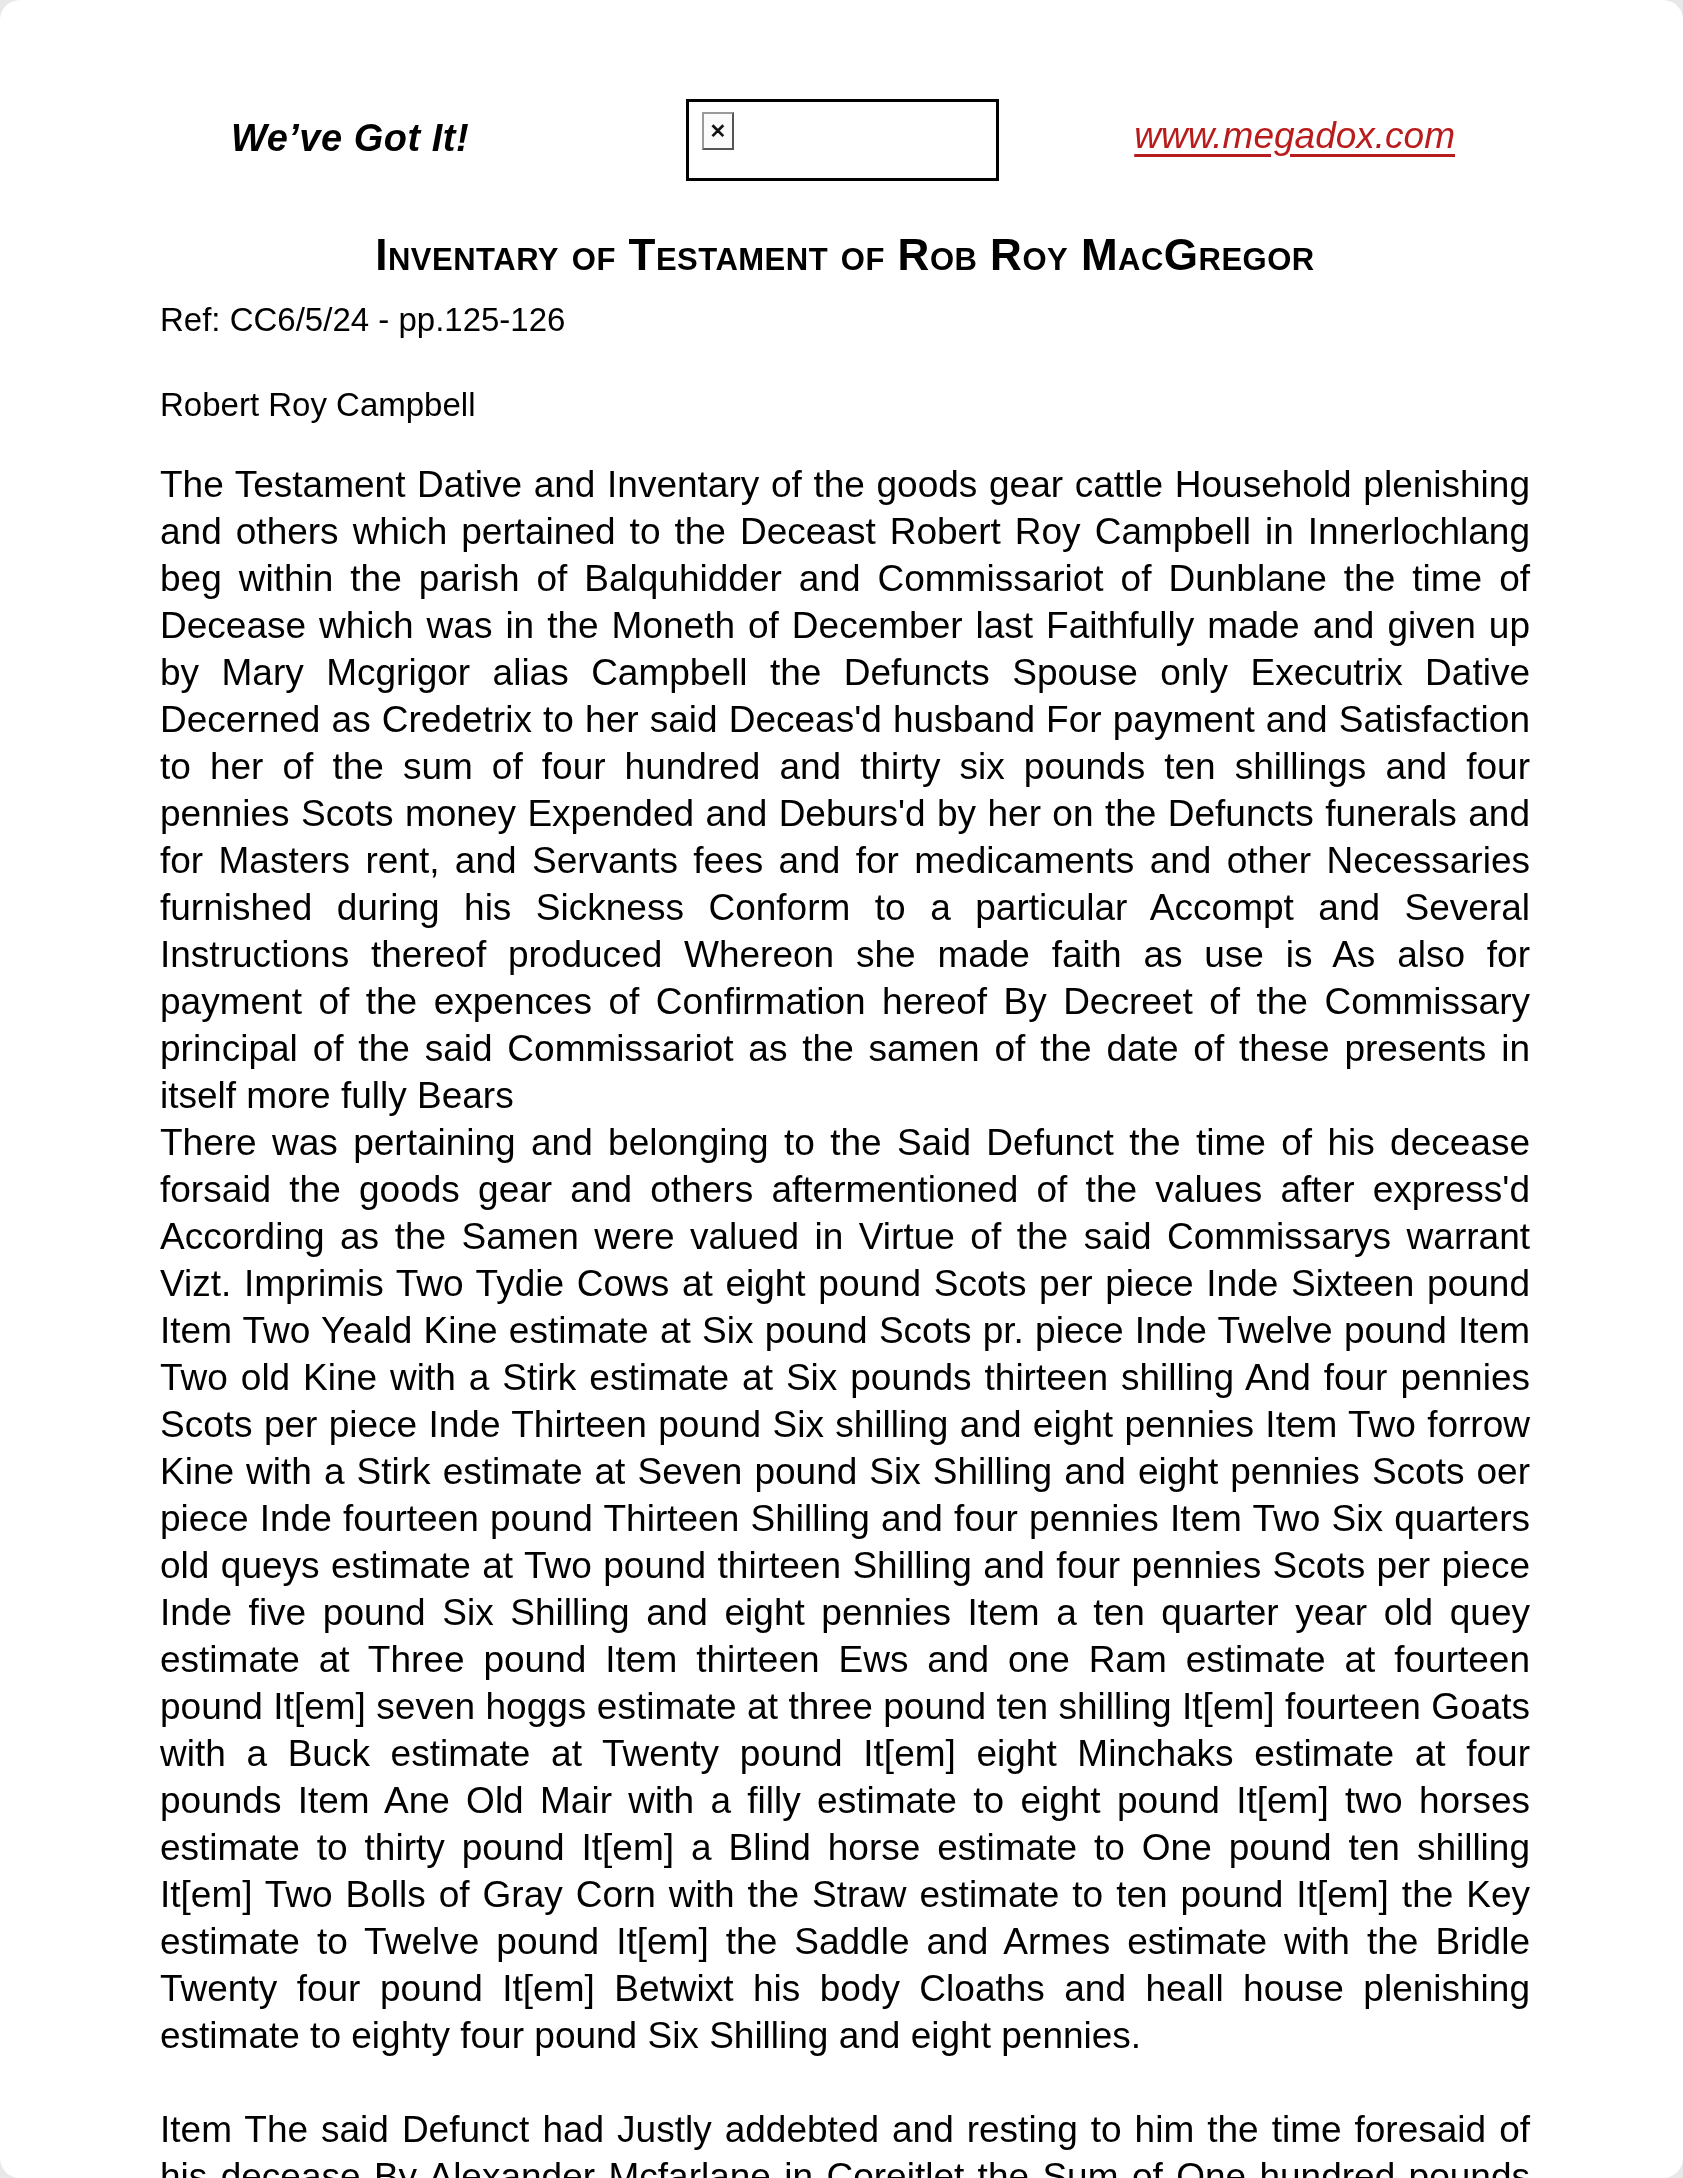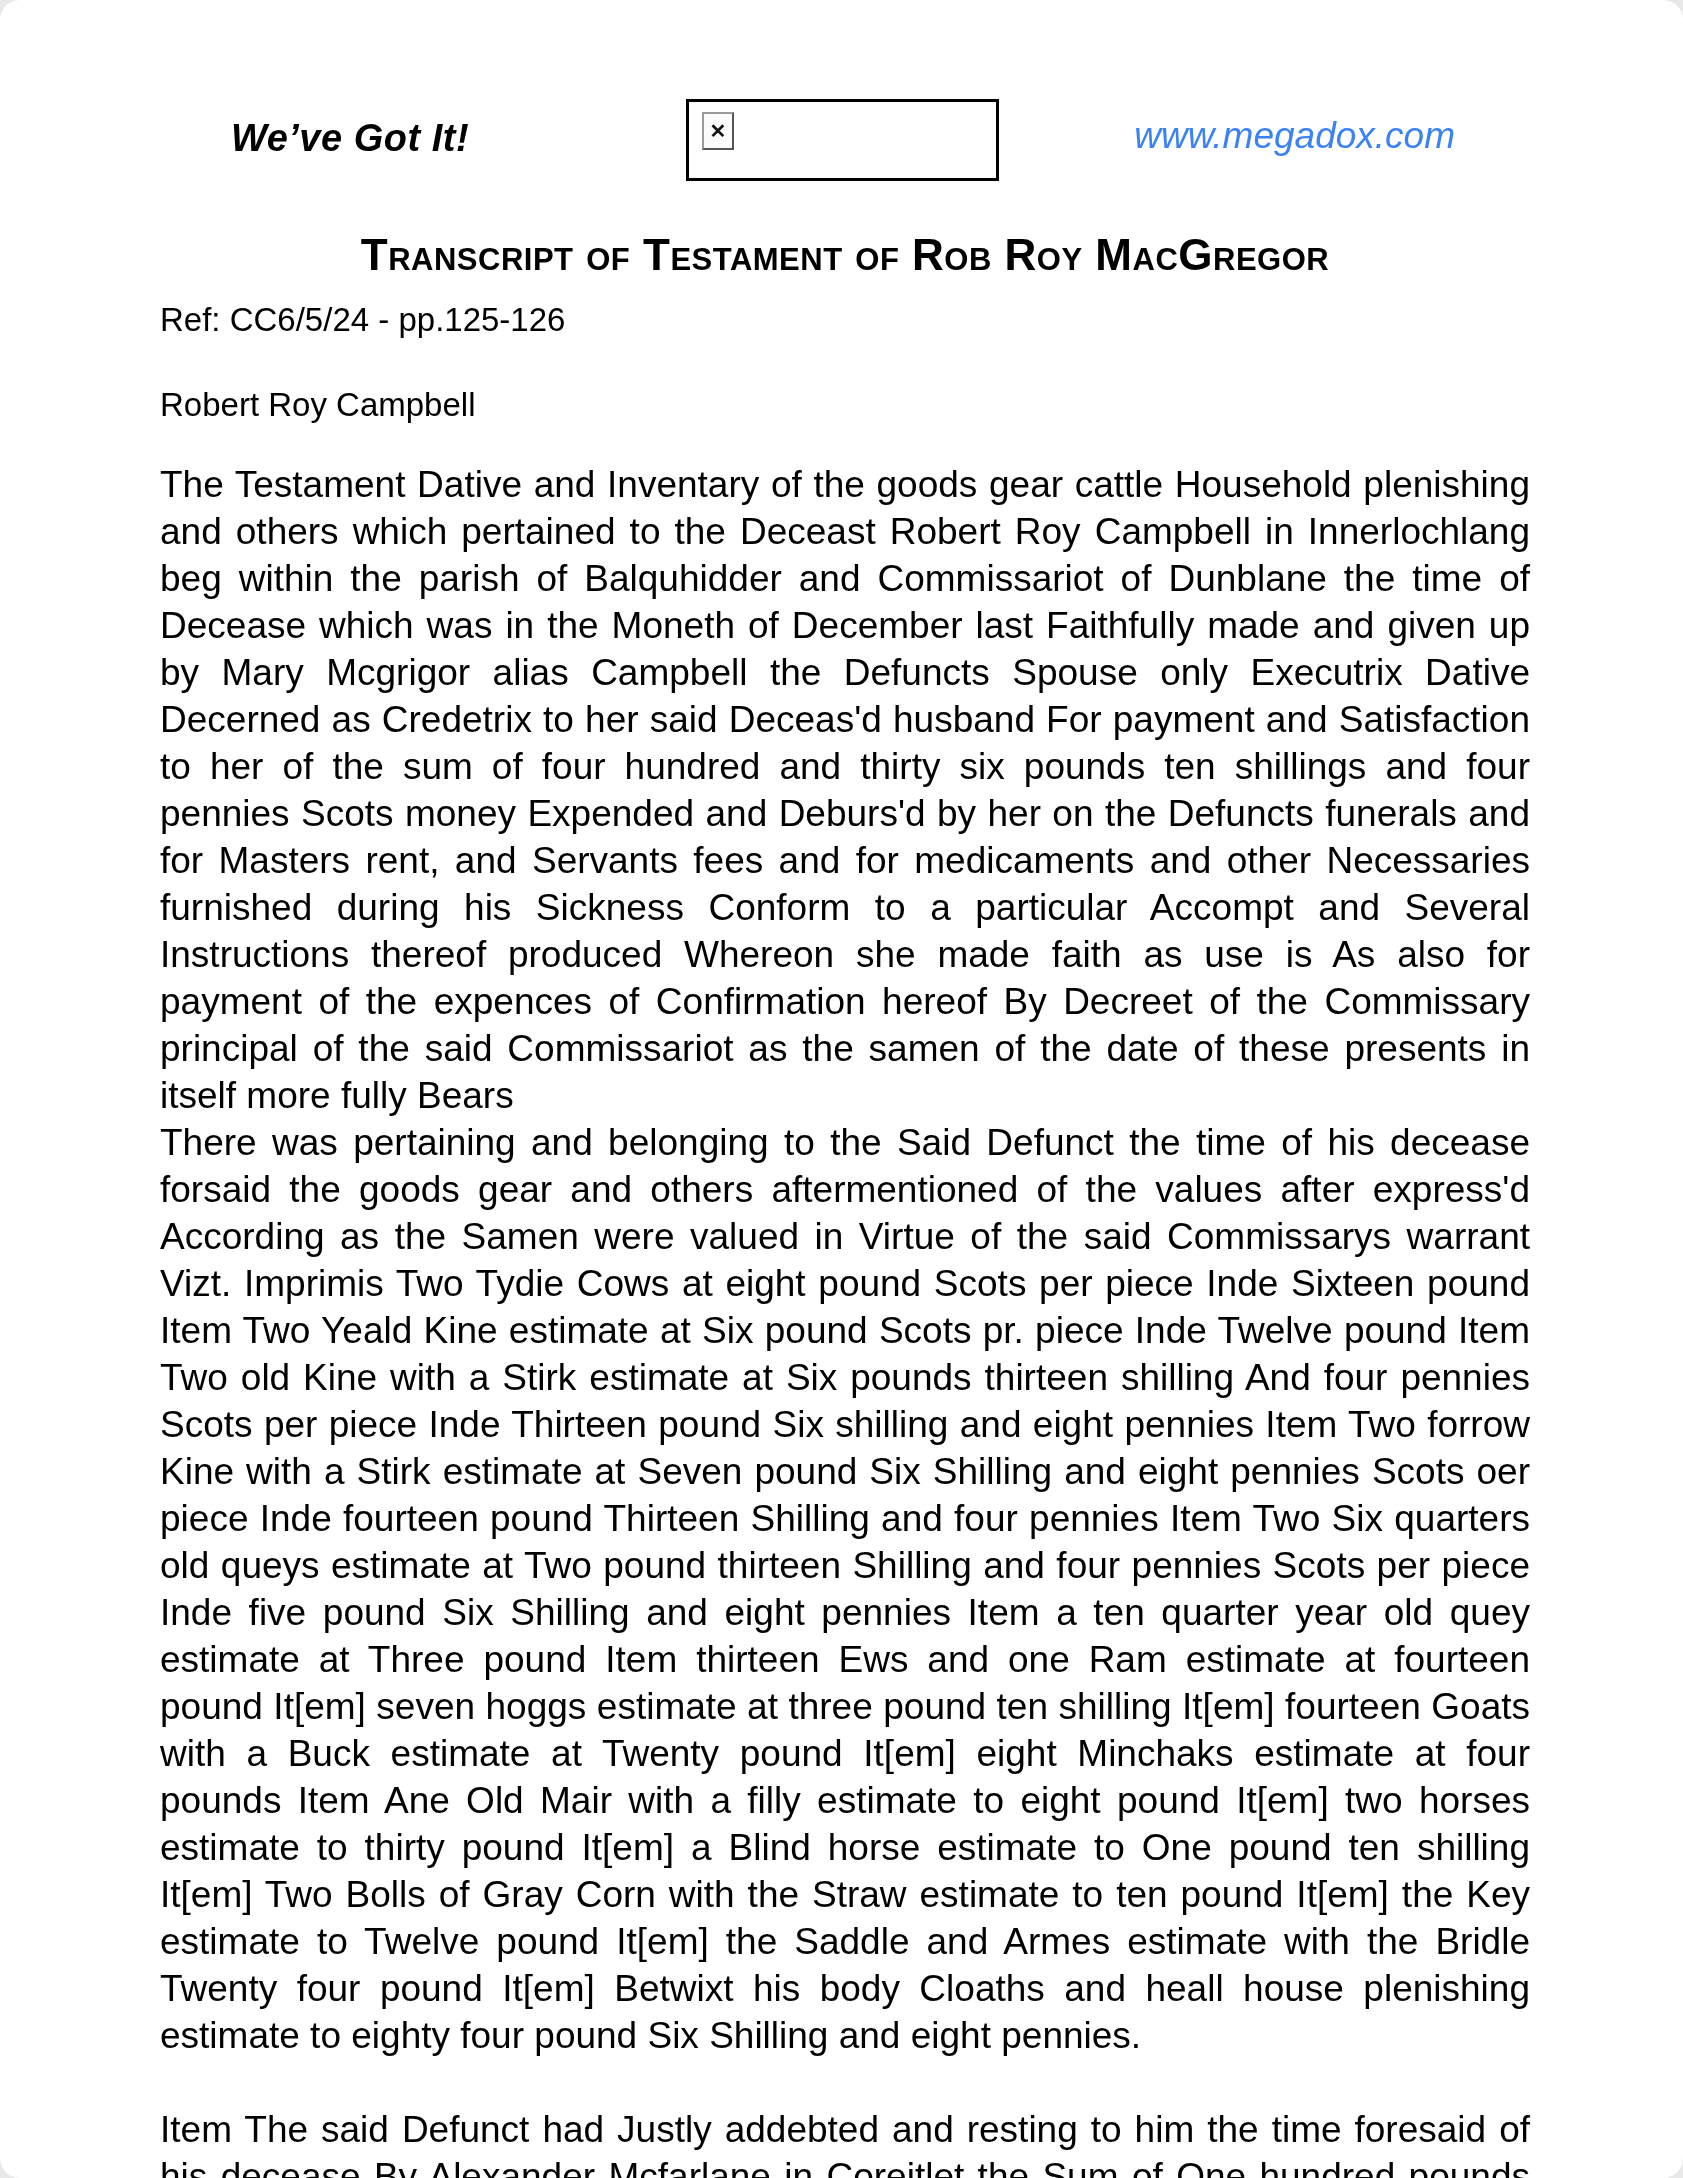--- a/index.html
+++ b/index.html
@@ -50,21 +50,22 @@
     font-size: 20px;
     font-weight: bold;
     color: #111111;
   }
   .website {
     position: absolute;
     right: 228px;
     top: 115px;
     font-size: 37px;
     font-style: italic;
-    color: #3b82f6;
+    color: #b91c1c;
+    text-decoration: underline;
     text-underline-offset: 6px;
     white-space: nowrap;
     cursor: pointer;
   }
 
   
   .content {
     position: absolute;
     left: 160px;
     top: 229px;
@@ -105,21 +106,21 @@
 
   <div class="tagline">We’ve Got It!</div>
 
   <div class="broken-img">
     <span class="broken-icon">✕</span>
   </div>
 
   <div class="website">www.megadox.com</div>
 
   <div class="content">
-    <h1 class="title">Transcript of Testament of Rob Roy MacGregor</h1>
+    <h1 class="title">Inventary of Testament of Rob Roy MacGregor</h1>
 
     <p class="ref">Ref: CC6/5/24 - pp.125-126</p>
 
     <p class="subject">Robert Roy Campbell</p>
 
     <p class="bodytext">The Testament Dative and Inventary of the goods gear cattle Household plenishing and others which pertained to the Deceast Robert Roy Campbell in Innerlochlang beg within the parish of Balquhidder and Commissariot of Dunblane the time of Decease which was in the Moneth of December last Faithfully made and given up by Mary Mcgrigor alias Campbell the Defuncts Spouse only Executrix Dative Decerned as Credetrix to her said Deceas'd husband For payment and Satisfaction to her of the sum of four hundred and thirty six pounds ten shillings and four pennies Scots money Expended and Deburs'd by her on the Defuncts funerals and for Masters rent, and Servants fees and for medicaments and other Necessaries furnished during his Sickness Conform to a particular Accompt and Several Instructions thereof produced Whereon she made faith as use is As also for payment of the expences of Confirmation hereof By Decreet of the Commissary principal of the said Commissariot as the samen of the date of these presents in itself more fully Bears</p>
 
     <p class="bodytext">There was pertaining and belonging to the Said Defunct the time of his decease forsaid the goods gear and others aftermentioned of the values after express'd According as the Samen were valued in Virtue of the said Commissarys warrant Vizt. Imprimis Two Tydie Cows at eight pound Scots per piece Inde Sixteen pound Item Two Yeald Kine estimate at Six pound Scots pr. piece Inde Twelve pound Item Two old Kine with a Stirk estimate at Six pounds thirteen shilling And four pennies Scots per piece Inde Thirteen pound Six shilling and eight pennies Item Two forrow Kine with a Stirk estimate at Seven pound Six Shilling and eight pennies Scots oer piece Inde fourteen pound Thirteen Shilling and four pennies Item Two Six quarters old queys estimate at Two pound thirteen Shilling and four pennies Scots per piece Inde five pound Six Shilling and eight pennies Item a ten quarter year old quey estimate at Three pound Item thirteen Ews and one Ram estimate at fourteen pound It[em] seven hoggs estimate at three pound ten shilling It[em] fourteen Goats with a Buck estimate at Twenty pound It[em] eight Minchaks estimate at four pounds Item Ane Old Mair with a filly estimate to eight pound It[em] two horses estimate to thirty pound It[em] a Blind horse estimate to One pound ten shilling It[em] Two Bolls of Gray Corn with the Straw estimate to ten pound It[em] the Key estimate to Twelve pound It[em] the Saddle and Armes estimate with the Bridle Twenty four pound It[em] Betwixt his body Cloaths and heall house plenishing estimate to eighty four pound Six Shilling and eight pennies.</p>
 
     <p class="bodytext spaced">Item The said Defunct had Justly addebted and resting to him the time foresaid of his decease By Alexander Mcfarlane in Coreitlet the Sum of One hundred pounds Scots money and whole annualrents thereof as a part of the sum of Six hundred merks Scots money principal Specified in a Bond Granted by him to the said Defunct therein Designed Robert Campbell of Innerfuait Dated the Twenty eight day of November and -- -------------------- day of ------------------- -------- One thousand seven hundred and seven years.</p>

